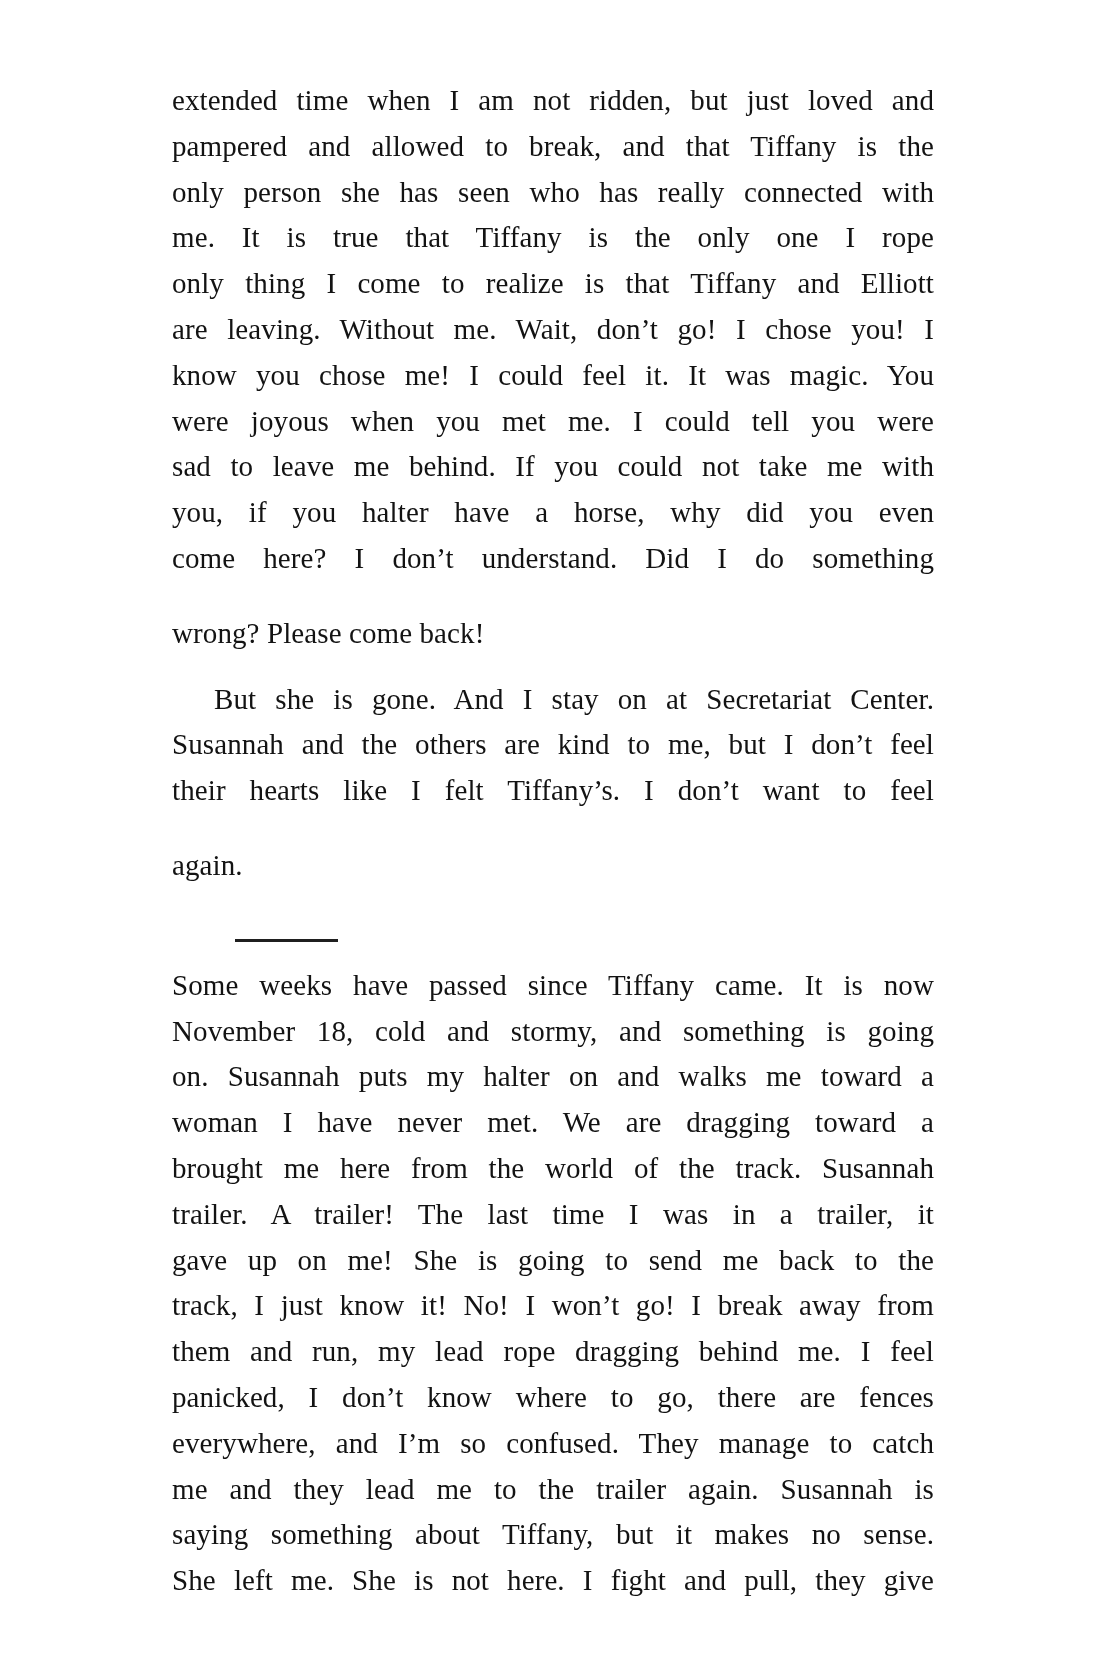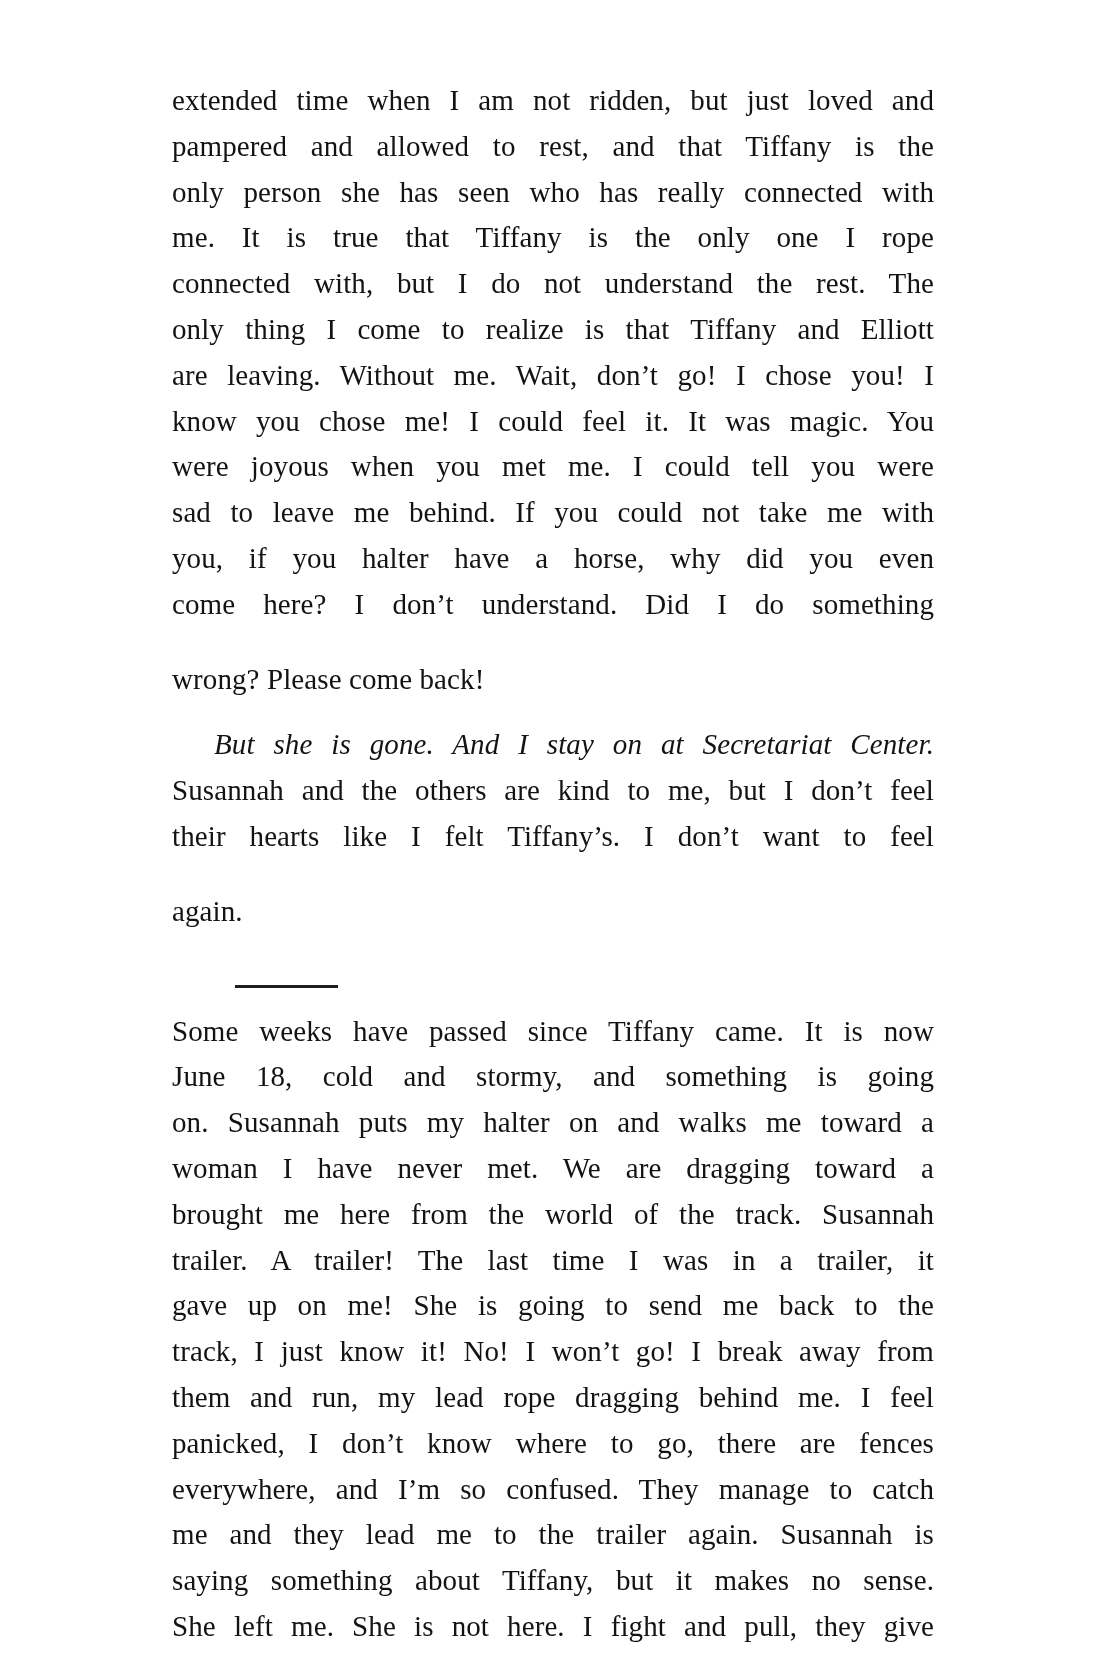--- a/index.html
+++ b/index.html
@@ -28,21 +28,20 @@
   }
   .para {
     margin: 0;
     padding: 0;
   }
   .para.spaced {
     margin-top: 20px;
   }
   .para.indent .line:first-child {
     text-indent: 42px;
-    font-style: italic;
   }
   .line {
     height: 45.8px;
     overflow: hidden;
     text-align: justify;
     text-align-last: justify;
   }
   .line.no-just {
     text-align-last: left;
     margin-top: 29px;
@@ -54,43 +53,42 @@
     margin: 50px 0 21px 63px;
   }
 </style>
 </head>
 <body>
 
 <div class="page">
   <div class="text-column" id="text-column">
       <div class="para">
         <div class="line">extended time when I am not ridden, but just loved and</div>
-        <div class="line">pampered and allowed to rest, and that Tiffany is the</div>
+        <div class="line">pampered and allowed to break, and that Tiffany is the</div>
         <div class="line">only person she has seen who has really connected with</div>
         <div class="line">me. It is true that Tiffany is the only one I rope</div>
-        <div class="line">connected with, but I do not understand the rest. The</div>
         <div class="line">only thing I come to realize is that Tiffany and Elliott</div>
         <div class="line">are leaving. Without me. Wait, don’t go! I chose you! I</div>
         <div class="line">know you chose me! I could feel it. It was magic. You</div>
         <div class="line">were joyous when you met me. I could tell you were</div>
         <div class="line">sad to leave me behind. If you could not take me with</div>
         <div class="line">you, if you halter have a horse, why did you even</div>
         <div class="line">come here? I don’t understand. Did I do something</div>
         <div class="line no-just">wrong? Please come back!</div>
       </div>
       <div class="para indent spaced">
         <div class="line">But she is gone. And I stay on at Secretariat Center.</div>
         <div class="line">Susannah and the others are kind to me, but I don’t feel</div>
         <div class="line">their hearts like I felt Tiffany’s. I don’t want to feel</div>
         <div class="line no-just">again.</div>
       </div>
       <div class="divider"></div>
       <div class="para">
         <div class="line">Some weeks have passed since Tiffany came. It is now</div>
-        <div class="line">June 18, cold and stormy, and something is going</div>
+        <div class="line">November 18, cold and stormy, and something is going</div>
         <div class="line">on. Susannah puts my halter on and walks me toward a</div>
         <div class="line">woman I have never met. We are dragging toward a</div>
         <div class="line">brought me here from the world of the track. Susannah</div>
         <div class="line">trailer. A trailer! The last time I was in a trailer, it</div>
         <div class="line">gave up on me! She is going to send me back to the</div>
         <div class="line">track, I just know it! No! I won’t go! I break away from</div>
         <div class="line">them and run, my lead rope dragging behind me. I feel</div>
         <div class="line">panicked, I don’t know where to go, there are fences</div>
         <div class="line">everywhere, and I’m so confused. They manage to catch</div>
         <div class="line">me and they lead me to the trailer again. Susannah is</div>

